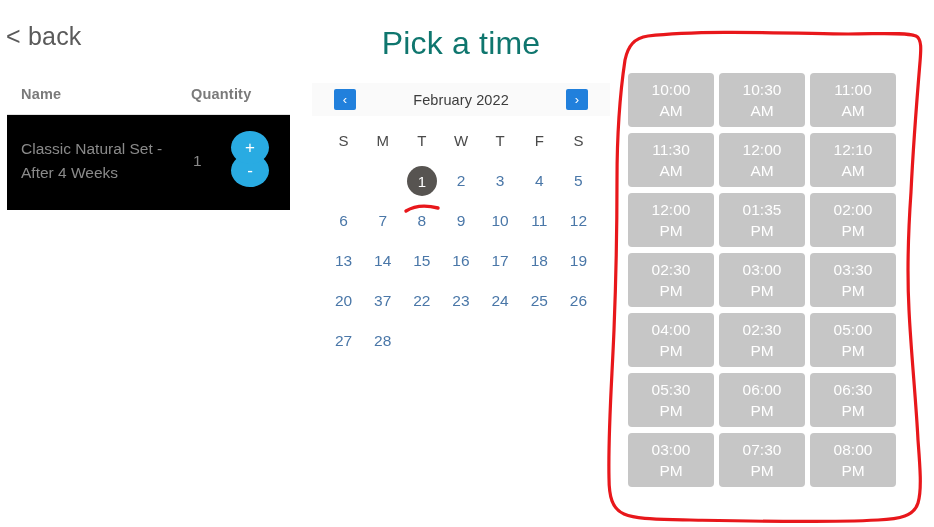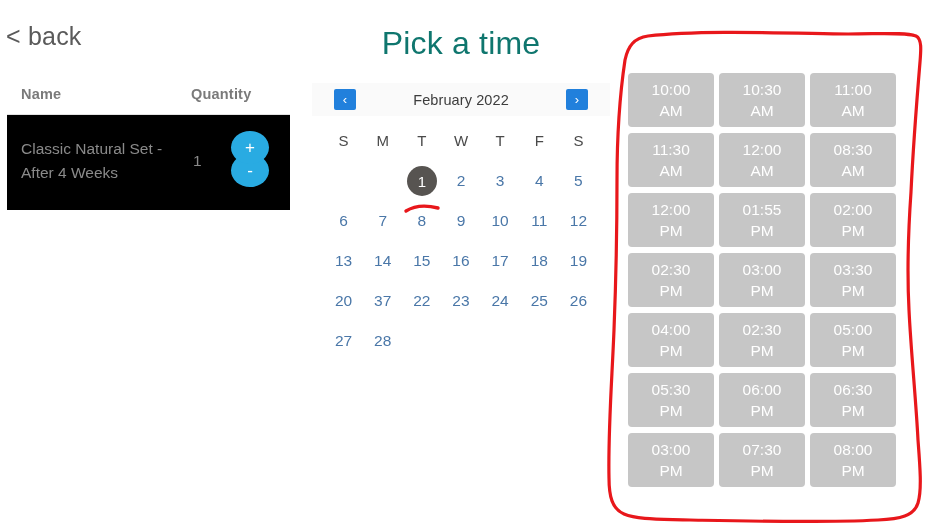--- a/index.html
+++ b/index.html
@@ -410,29 +410,29 @@
         </button>
         <button class="slot">
           <span class="t">11:30</span>
           <span class="m">AM</span>
         </button>
         <button class="slot">
           <span class="t">12:00</span>
           <span class="m">AM</span>
         </button>
         <button class="slot">
-          <span class="t">08:30</span>
+          <span class="t">12:10</span>
           <span class="m">AM</span>
         </button>
         <button class="slot">
           <span class="t">12:00</span>
           <span class="m">PM</span>
         </button>
         <button class="slot">
-          <span class="t">01:55</span>
+          <span class="t">01:35</span>
           <span class="m">PM</span>
         </button>
         <button class="slot">
           <span class="t">02:00</span>
           <span class="m">PM</span>
         </button>
         <button class="slot">
           <span class="t">02:30</span>
           <span class="m">PM</span>
         </button>

